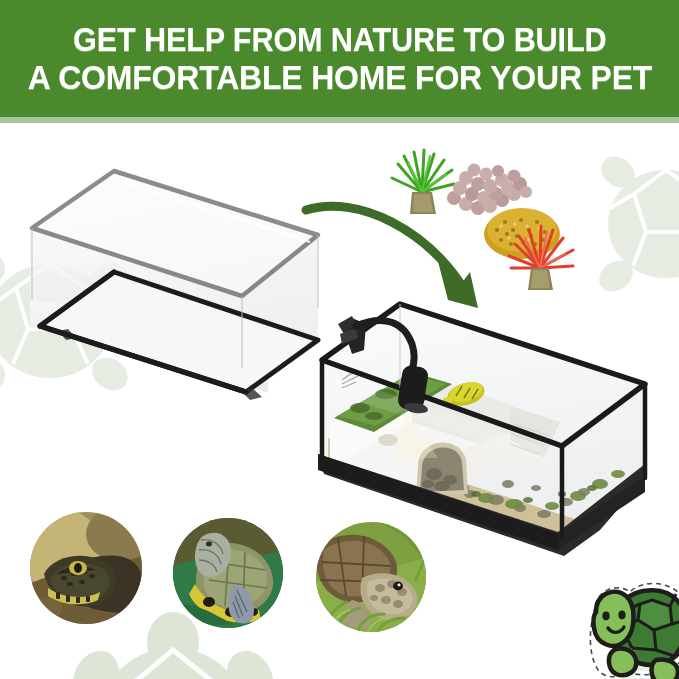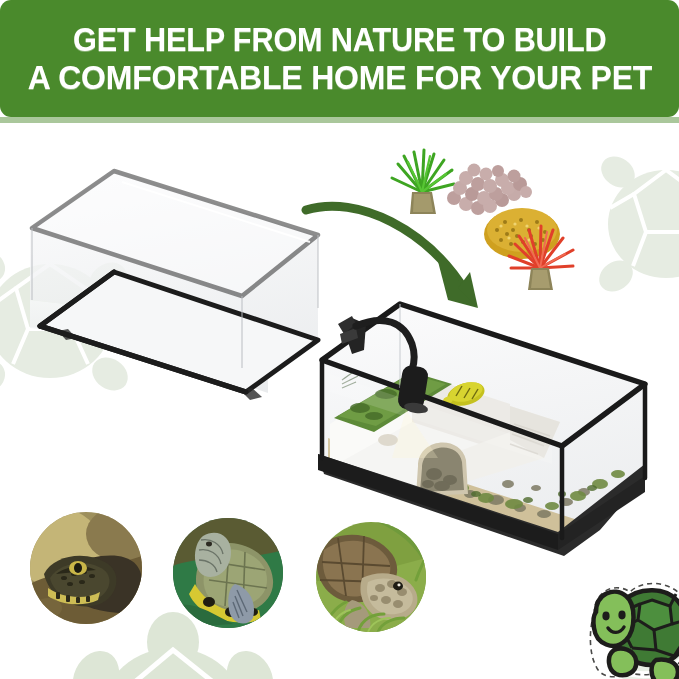--- a/index.html
+++ b/index.html
@@ -30,21 +30,20 @@
     width: 679px;
     height: 117px;
     background: #4a8a2c;
     display: flex;
     flex-direction: column;
     align-items: center;
     justify-content: center;
     box-sizing: border-box;
     padding: 0 4px;
     z-index: 40;
-    border-radius: 11px;
   }
   .banner-line {
     color: #ffffff;
     font-family: "Liberation Sans Narrow", "Liberation Sans", sans-serif;
     font-weight: bold;
     font-size: 33px;
     line-height: 38px;
     letter-spacing: -0.2px;
     white-space: nowrap;
     transform: scaleX(0.93);

